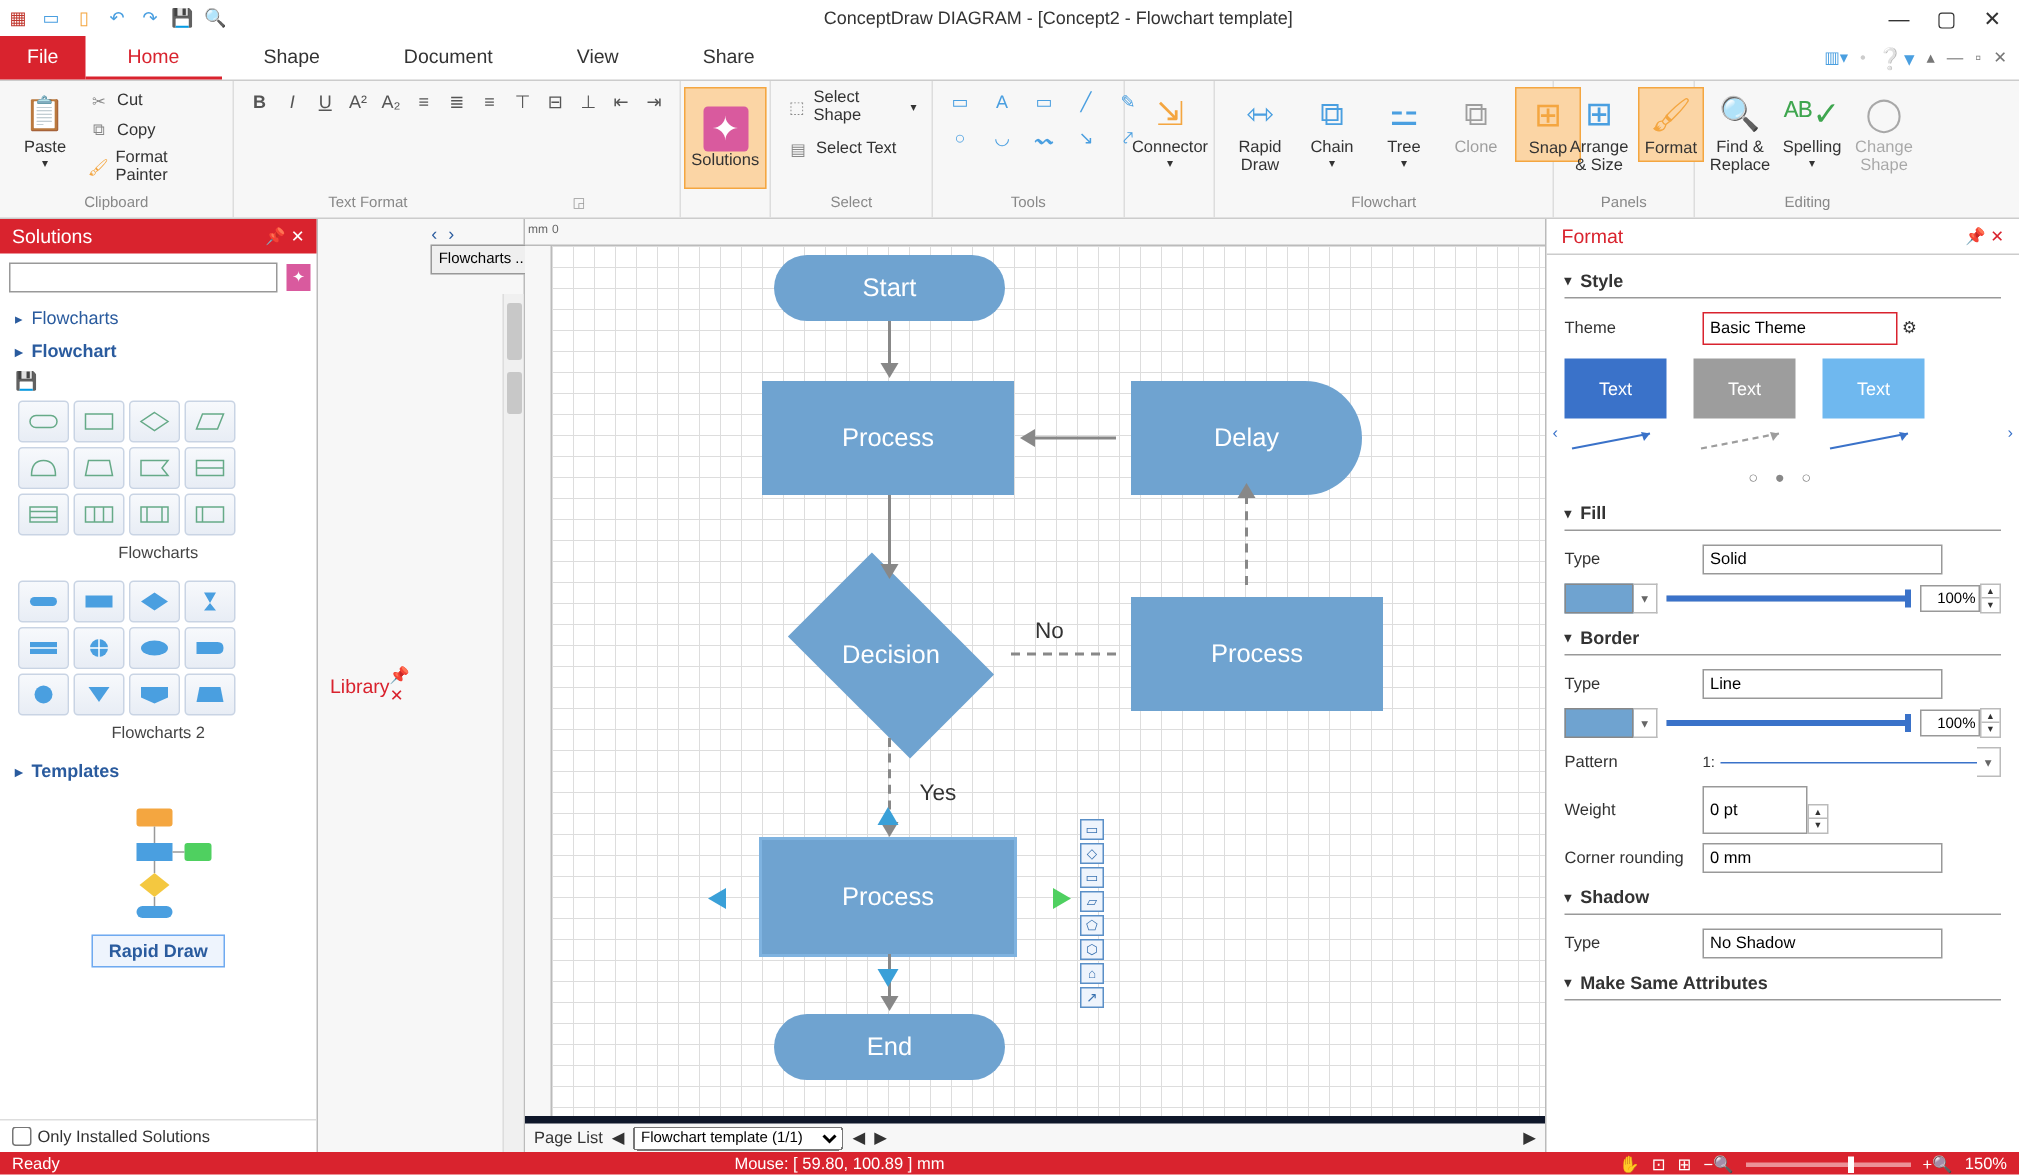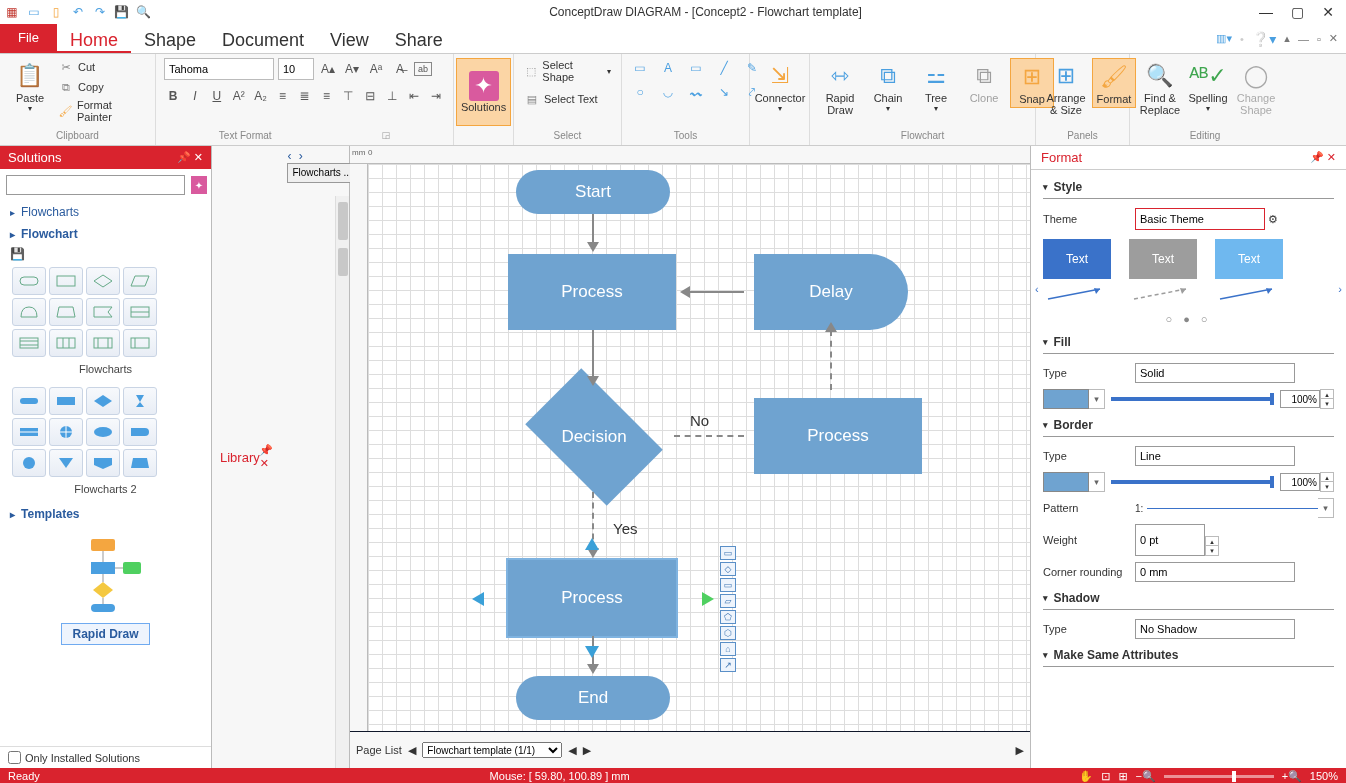--- a/index.html
+++ b/index.html
@@ -6,21 +6,21 @@
 body { width: 1346px; height: 783px; background: #fff; overflow: hidden; font-size: 12px; color: #333; }
 
 .title-bar { height: 24px; display: flex; align-items: center; padding: 0 4px; }
 .title-bar .qa-icons { display: flex; gap: 6px; align-items: center; }
 .qa-icons span { width: 16px; height: 16px; display: inline-flex; align-items: center; justify-content: center; font-size: 12px; }
 .title-text { flex: 1; text-align: center; font-size: 12px; }
 .win-controls { display: flex; gap: 18px; font-size: 14px; padding-right: 8px; }
 
 .menu-bar { height: 30px; display: flex; align-items: stretch; border-bottom: 1px solid #ccc; }
 .file-tab { background: #d9232e; color: #fff; padding: 6px 18px; font-size: 13px; }
-.menu-tab { padding: 6px 13px; font-size: 18px; cursor: pointer; }
+.menu-tab { padding: 6px 28px; font-size: 13px; cursor: pointer; }
 .menu-tab.active { color: #d9232e; border-bottom: 2px solid #d9232e; }
 .menu-right { margin-left: auto; display: flex; align-items: center; gap: 8px; padding-right: 8px; color: #777; font-size: 11px; }
 
 .ribbon { height: 92px; background: #f7f7f7; border-bottom: 1px solid #ccc; display: flex; }
 .ribbon-group { border-right: 1px solid #ddd; padding: 4px 8px 2px; display: flex; flex-direction: column; }
 .ribbon-group-label { text-align: center; font-size: 10px; color: #888; margin-top: auto; padding-bottom: 2px; }
 .ribbon-body { flex: 1; display: flex; align-items: flex-start; gap: 4px; }
 .big-btn { display: flex; flex-direction: column; align-items: center; justify-content: flex-start; padding: 2px 6px; font-size: 11px; cursor: pointer; text-align: center; min-width: 44px; }
 .big-btn .icn { width: 32px; height: 32px; display: flex; align-items: center; justify-content: center; font-size: 22px; }
 .big-btn.highlight { background: #fbd5a5; border: 1px solid #f4a640; }
@@ -88,21 +88,21 @@
 .dashed-h { height: 0; border-top: 2px dashed #888; }
 .dashed-v { width: 0; border-left: 2px dashed #888; }
 .sidecon { position: absolute; display: flex; flex-direction: column; gap: 2px; }
 .sidecon .sc { width: 16px; height: 14px; border: 1px solid #5a8fc7; background: #eef4fc; display:flex; align-items:center; justify-content:center; font-size:9px; color:#3a72b0; }
 .rapid-tri { position: absolute; width: 0; height: 0; }
 .rapid-tri.l { border-top: 7px solid transparent; border-bottom: 7px solid transparent; border-right: 12px solid #3aa0d8; }
 .rapid-tri.r { border-top: 7px solid transparent; border-bottom: 7px solid transparent; border-left: 12px solid #4fd060; }
 .rapid-tri.u { border-left: 7px solid transparent; border-right: 7px solid transparent; border-bottom: 12px solid #3aa0d8; }
 .rapid-tri.d { border-left: 7px solid transparent; border-right: 7px solid transparent; border-top: 12px solid #3aa0d8; }
 
-.page-bar { height: 37px; border-top: 1px solid #0f172a; background: #f7f7f7; display: flex; align-items: center; font-size: 11px; padding: 0 6px; gap: 6px; }
+.page-bar { height: 24px; border-top: 5px solid #0f172a; background: #f7f7f7; display: flex; align-items: center; font-size: 11px; padding: 0 6px; gap: 6px; }
 .page-bar select { font-size: 10px; height: 16px; width: 140px; }
 
 .format-panel { width: 316px; border-left: 1px solid #bbb; display: flex; flex-direction: column; overflow: hidden; }
 .fp-header { color: #d9232e; padding: 4px 10px; font-size: 13px; display: flex; align-items: center; border-bottom: 1px solid #ccc; }
 .fp-body { flex: 1; overflow: auto; padding: 4px 12px; font-size: 11px; }
 .fp-section-title { font-weight: bold; font-size: 12px; padding: 6px 0 2px; display: flex; align-items: center; }
 .fp-section-title::before { content: "▾"; margin-right: 6px; font-size: 9px; }
 .fp-hr { border-bottom: 1px solid #999; margin: 2px 0 6px; }
 .fp-row { display: flex; align-items: center; padding: 3px 0; }
 .fp-row .fl { width: 92px; }
@@ -192,29 +192,20 @@
             <span>Format Painter</span>
           </div>
       </div>
     </div>
     <div class="ribbon-group-label">Clipboard</div>
   </div>
 
   <div class="ribbon-group" style="width:298px">
     <div class="ribbon-body" style="flex-direction:column;gap:6px;align-items:stretch">
       <div class="format-row">
-        <input class="font-combo name" value="Tahoma" style="">
-        <input class="font-combo size" value="10" style="">
-        <span class="fmt-btn">A▴</span>
-        <span class="fmt-btn">A▾</span>
-        <span class="fmt-btn">Aᵃ</span>
-        <span class="fmt-btn">A̶</span>
-        <span class="fmt-btn" style="border:1px solid #888;width:18px;height:14px;font-size:9px">ab</span>
-      </div>
-      <div class="format-row">
         <span class="fmt-btn">
             <b>B</b>
           </span>
         <span class="fmt-btn">
             <i>I</i>
           </span>
         <span class="fmt-btn">
             <u>U</u>
           </span>
         <span class="fmt-btn">A²</span>

